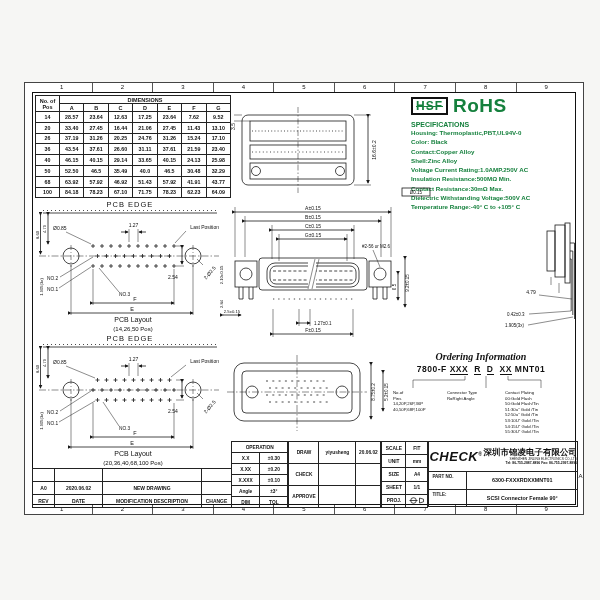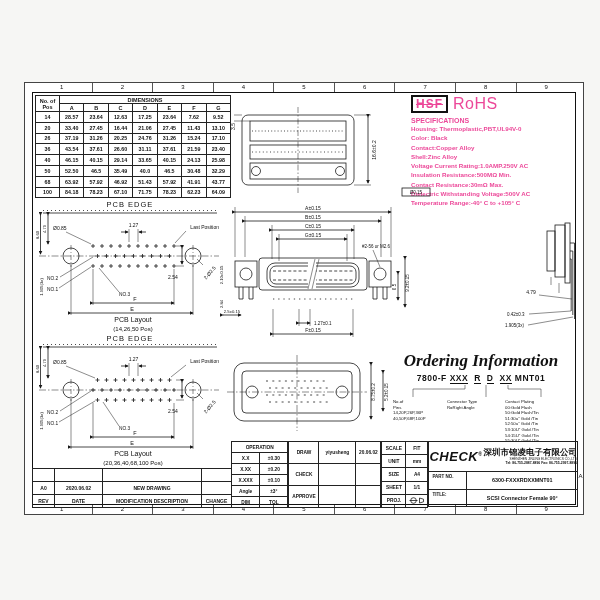--- a/index.html
+++ b/index.html
@@ -12,36 +12,36 @@
   .zones div:last-child { border-right:none; }
   .zone-letter { position:absolute; font-size:6px; color:#111; }
 
   table.grid { border-collapse:collapse; table-layout:fixed; color:#111; }
   table.grid td, table.grid th { border:1px solid #222; text-align:center; padding:0; overflow:hidden; white-space:nowrap; }
 
   #dimtab { position:absolute; left:10px; top:12px; width:196px; font-size:5.3px; font-weight:bold; }
   #dimtab th { font-size:5.5px; height:8px; }
   #dimtab td { height:10.8px; }
 
-  #specs { position:absolute; left:386px; top:12px; width:166px; color:#ec4899; }
+  #specs { position:absolute; left:386px; top:12px; width:166px; color:#15803d; }
   .hsf-row { display:flex; align-items:center; gap:5px; }
   .hsf { border:2.5px solid #111; font-weight:bold; font-size:12px; line-height:14px; padding:0 3px; letter-spacing:1px; text-decoration:line-through; }
-  .rohs { font-weight:normal; font-size:16px; letter-spacing:0.5px; }
+  .rohs { font-weight:bold; font-size:19px; letter-spacing:0.5px; }
   .spec-title { font-weight:bold; font-size:7px; margin-top:4px; }
   #spec-lines div { font-weight:bold; font-size:6.2px; line-height:9.3px; white-space:nowrap; }
 
   svg { position:absolute; overflow:visible; }
   svg :not(text) { stroke:#1a1a1a; fill:none; stroke-width:0.8; }
   svg text { fill:#111; stroke:none; font-family:"Liberation Sans",sans-serif; }
   svg marker path { fill:#1a1a1a !important; stroke:none !important; }
   svg .wh { fill:#fff !important; stroke:none !important; }
   svg .thin { stroke-width:0.5; }
 
   #ordering { position:absolute; left:358px; top:268px; width:196px; color:#111; }
-  .ord-title { font-family:"Liberation Serif",serif; font-style:italic; font-weight:bold; font-size:17px; text-align:center; }
+  .ord-title { font-family:"Liberation Serif",serif; font-style:italic; font-weight:bold; font-size:10px; text-align:center; }
   .ord-part { text-align:center; font-size:8.5px; font-weight:bold; margin-top:2px; letter-spacing:0.5px; }
   .ord-part span { display:inline-block; }
   .u { border-bottom:1px solid #111; margin:0 3px; }
   .ord-cols { display:flex; margin-top:1px; font-size:4.3px; line-height:5.6px; }
   .ord-col div { white-space:nowrap; }
   .ord-c1 { width:64px; padding-left:10px; }
   .ord-c2 { width:58px; }
   .ord-c3 { width:74px; }
 
   #revtab { position:absolute; left:7px; top:385px; width:199px; font-size:5px; font-weight:bold; }

